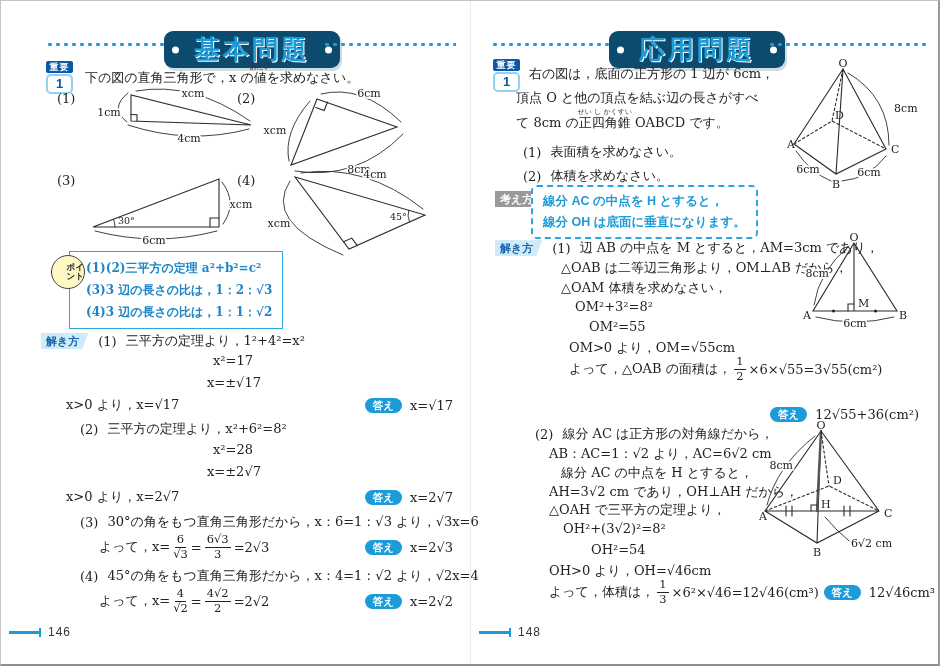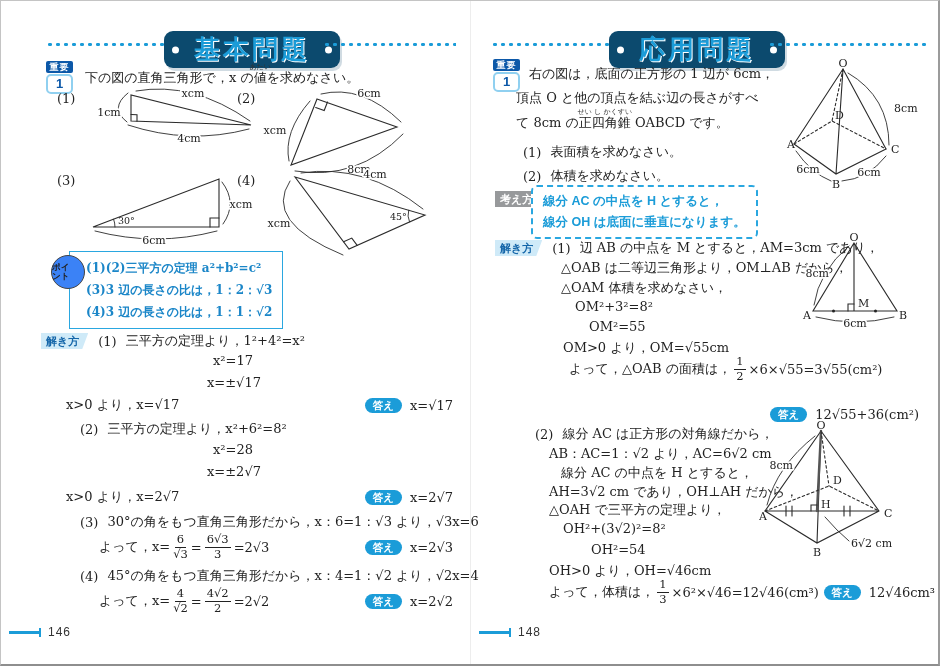--- a/index.html
+++ b/index.html
@@ -17,22 +17,22 @@
   .hbadge .ht{font-family:"Liberation Sans",sans-serif;font-weight:bold;font-size:26px;letter-spacing:3px;color:#1b9cd8;text-shadow:1px 1px 0 #fff;}
   .hdot{position:absolute;top:50%;transform:translateY(-50%);width:7px;height:7px;background:#fff;border-radius:50%;}
   .imp{position:absolute;width:27px;text-align:center;font-family:"Liberation Sans",sans-serif;}
   .imp .it{background:#0c58a8;color:#fff;font-size:9px;font-weight:bold;line-height:12px;border-radius:2px;letter-spacing:1px;}
   .imp .inum{margin-top:1px;background:#fff;border:2px solid #90d0f0;border-radius:5px;color:#0c58a8;font-weight:bold;font-size:13px;line-height:16px;}
   .solve,.hintb{font-family:"Liberation Sans",sans-serif;font-weight:bold;font-size:11px;line-height:16px;
     padding:0 9px 0 5px;clip-path:polygon(0 0,100% 0,calc(100% - 6px) 100%,0 100%);white-space:nowrap;}
   .solve{background:#cfeaf8;color:#1566a9;}
   .hintb{background:#97999b;color:#fff;}
   .ansb{background:#1b9cd8;color:#fff;font-family:"Liberation Sans",sans-serif;font-weight:bold;font-size:10.5px;line-height:15px;padding:0 8px;border-radius:8px;white-space:nowrap;}
-  .ptc{position:absolute;width:32px;height:32px;border:1.3px solid #444;border-radius:50%;background:#3b82f6;display:flex;flex-direction:column;
-    align-items:flex-start;justify-content:center;font-family:"Liberation Sans",sans-serif;font-weight:bold;font-size:8.5px;line-height:9px;color:#222;z-index:2;}
+  .ptc{position:absolute;width:32px;height:32px;border:1.3px solid #444;border-radius:50%;background:#fef9c3;display:flex;flex-direction:column;
+    align-items:flex-end;justify-content:center;font-family:"Liberation Sans",sans-serif;font-weight:bold;font-size:8.5px;line-height:9px;color:#222;z-index:2;}
   .ptbox{position:absolute;border:1.6px solid #2aa7e0;background:#fff;padding:5px 10px 5px 16px;}
   .ptline{font-weight:bold;font-size:12px;line-height:22px;color:#1b86c8;white-space:nowrap;}
   .hintbox{position:absolute;border:2px dashed #2aa7e0;border-radius:6px;background:#fff;padding:4px 10px;}
   .hintline{font-family:"Liberation Sans",sans-serif;font-weight:bold;font-size:12.5px;line-height:21px;color:#1b9cd8;white-space:nowrap;}
   .frac{display:inline-flex;flex-direction:column;align-items:center;margin:0 3px;line-height:1;}
   .frac .fn{font-size:11.5px;padding:0 2px 1.5px;border-bottom:1px solid #222;}
   .frac .fd{font-size:11.5px;padding-top:1.5px;}
   .ag{margin-left:auto;display:flex;align-items:center;gap:8px;}
   .pn{position:absolute;display:flex;align-items:center;font-family:"Liberation Sans",sans-serif;}
   .pn .l1{width:30px;height:3px;background:#1b9cd8;}
@@ -272,21 +272,21 @@
 
     <div class="row" style="left:24px;top:238px">
       <span class="solve">解き方</span>
       <span class="no" style="margin-left:10px">(1)</span>
       <span>辺 AB の中点を M とすると，AM=3cm であり，</span>
     </div>
     <div class="blk" style="left:90px;top:258px">△OAB は二等辺三角形より，OM⊥AB だから，</div>
     <div class="blk" style="left:90px;top:278px">△OAM 体積を求めなさい，</div>
     <div class="blk" style="left:104px;top:298px">OM²+3²=8²</div>
     <div class="blk" style="left:118px;top:318px">OM²=55</div>
-    <div class="blk" style="left:92px;top:338px">OM&gt;0 より，OM=√55cm</div>
+    <div class="blk" style="left:98px;top:338px">OM&gt;0 より，OM=√55cm</div>
     <div class="row" style="left:98px;top:354px;height:28px">
       <span>よって，△OAB の面積は，</span>
       <span class="frac">
           <span class="fn">1</span>
           <span class="fd">2</span>
         </span>
       <span>×6×√55=3√55(cm²)</span>
     </div>
     <div class="row" style="left:98px;top:406px;right:22px;justify-content:flex-end;gap:8px">
       <span class="ansb">答え</span>

